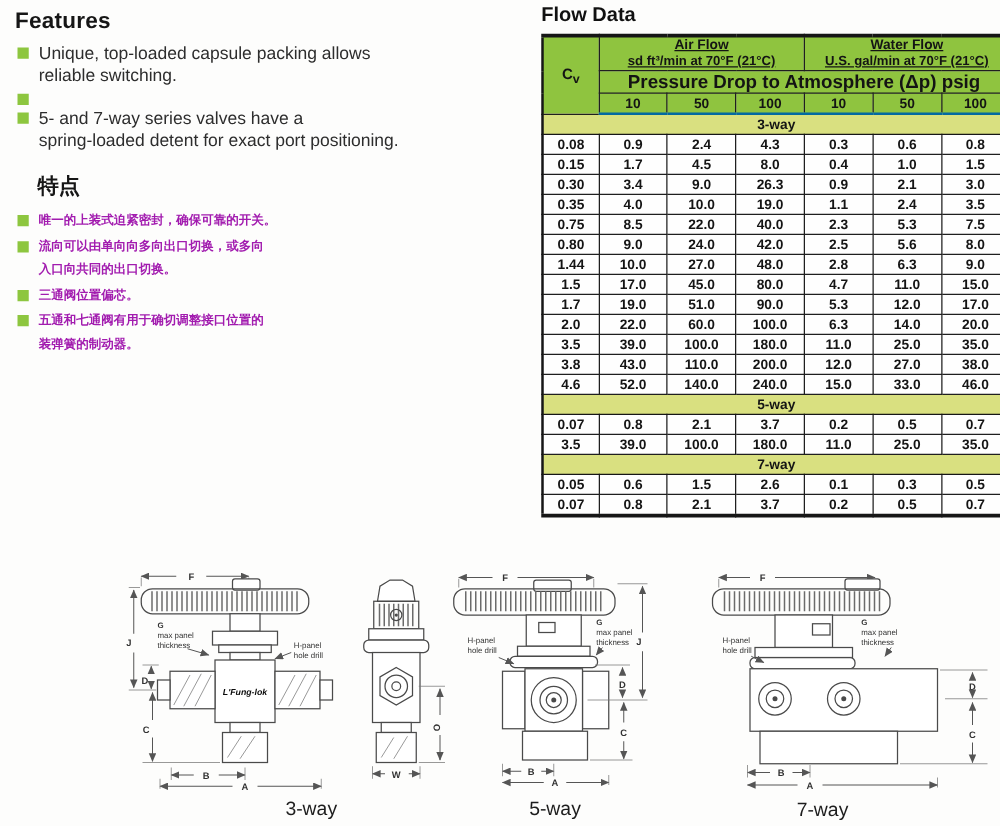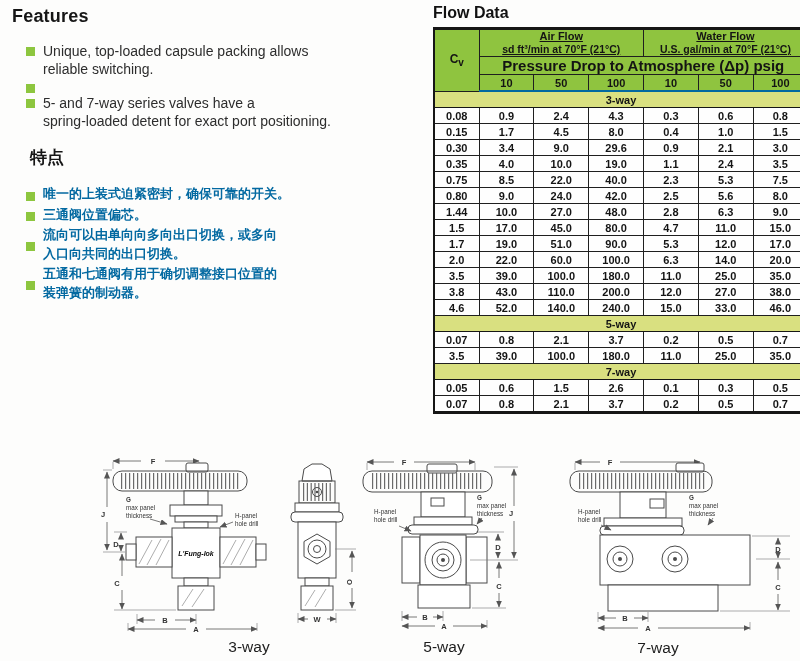--- a/index.html
+++ b/index.html
@@ -2,25 +2,25 @@
 <html style="--header-green: #8fc43f; --band-green: #d9e080; --bullet-green: #8dc63f;"><head>
 <meta charset="utf-8">
 <style>
   html,body{margin:0;padding:0;width:800px;height:661px;overflow:hidden;background:#fdfdfc;
     font-family:"Liberation Sans", sans-serif;}
   .page{position:relative;width:676px;height:661px;}
   
   .features{position:absolute;left:10px;top:6px;width:400px;}
   .features h1{font-size:18px;margin:0 0 7px 2px;font-weight:bold;color:#161616;letter-spacing:.2px;}
   .features h2{font-size:17px;margin:16px 0 8px 20px;font-weight:bold;color:#161616;}
-  .features ul{list-style:none;margin:16px;padding:0;}
+  .features ul{list-style:none;margin:4px;padding:0;}
   .features li{display:flex;gap:8px;font-size:14px;line-height:17.5px;color:#2d2d2d;margin:0 0 2px 0;}
   .features li .bullet{flex:0 0 auto;width:9px;height:9px;background:var(--bullet-green,#8dc63f);margin-top:4px;}
   .features li .btxt{white-space:pre-line;}
-  .features ul.cn li{font-size:13px;line-height:18.5px;font-weight:bold;color:#0369a1;align-items:center;}
+  .features ul.cn li{font-size:10px;line-height:18.5px;font-weight:bold;color:#a21caf;}
   
   .flow{position:absolute;left:433px;top:4px;width:382px;}
   .flow .flow-title{font-size:16px;font-weight:bold;color:#111;margin:0 0 5px 0;}
   table.flow-table{border-collapse:collapse;table-layout:fixed;width:376px;
     border:2px solid #161616;border-top-width:3px;border-bottom-width:3px;}
   table.flow-table col.c-cv{width:45px;}
   table.flow-table th,table.flow-table td{border:1px solid #1f1f1f;text-align:center;padding:0;
     font-weight:bold;color:#141414;}
   thead th{background:var(--header-green,#8fc43f);}
   th.flow-head{font-size:11px;line-height:13px;padding:2px 0 3px 0;text-decoration:underline;}
@@ -68,26 +68,26 @@
         </li>
       </ul>
     <h2>特点</h2>
     <ul class="cn">
         <li>
           <span class="bullet"></span>
           <span class="btxt">唯一的上装式迫紧密封，确保可靠的开关。</span>
         </li>
         <li>
           <span class="bullet"></span>
-          <span class="btxt">三通阀位置偏芯。</span>
-        </li>
-        <li>
-          <span class="bullet"></span>
           <span class="btxt">流向可以由单向向多向出口切换，或多向
 入口向共同的出口切换。</span>
+        </li>
+        <li>
+          <span class="bullet"></span>
+          <span class="btxt">三通阀位置偏芯。</span>
         </li>
         <li>
           <span class="bullet"></span>
           <span class="btxt">五通和七通阀有用于确切调整接口位置的
 装弹簧的制动器。</span>
         </li>
       </ul>
   </section>
 
   <section class="flow">
@@ -140,21 +140,21 @@
             <td>4.5</td>
             <td>8.0</td>
             <td>0.4</td>
             <td>1.0</td>
             <td>1.5</td>
           </tr>
           <tr class="data">
             <td>0.30</td>
             <td>3.4</td>
             <td>9.0</td>
-            <td>29.6</td>
+            <td>26.3</td>
             <td>0.9</td>
             <td>2.1</td>
             <td>3.0</td>
           </tr>
           <tr class="data">
             <td>0.35</td>
             <td>4.0</td>
             <td>10.0</td>
             <td>19.0</td>
             <td>1.1</td>

